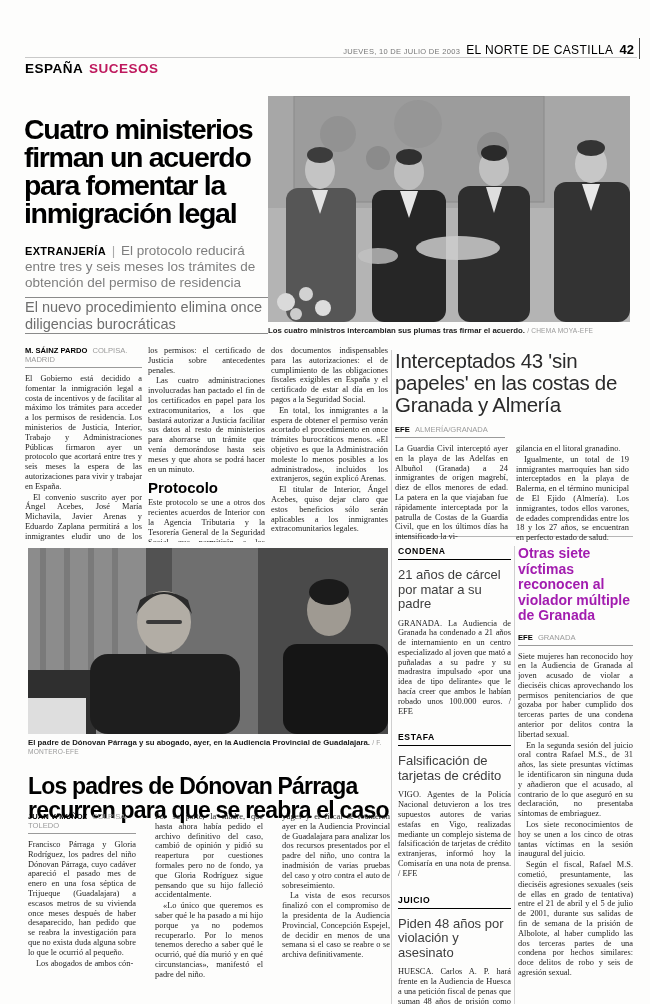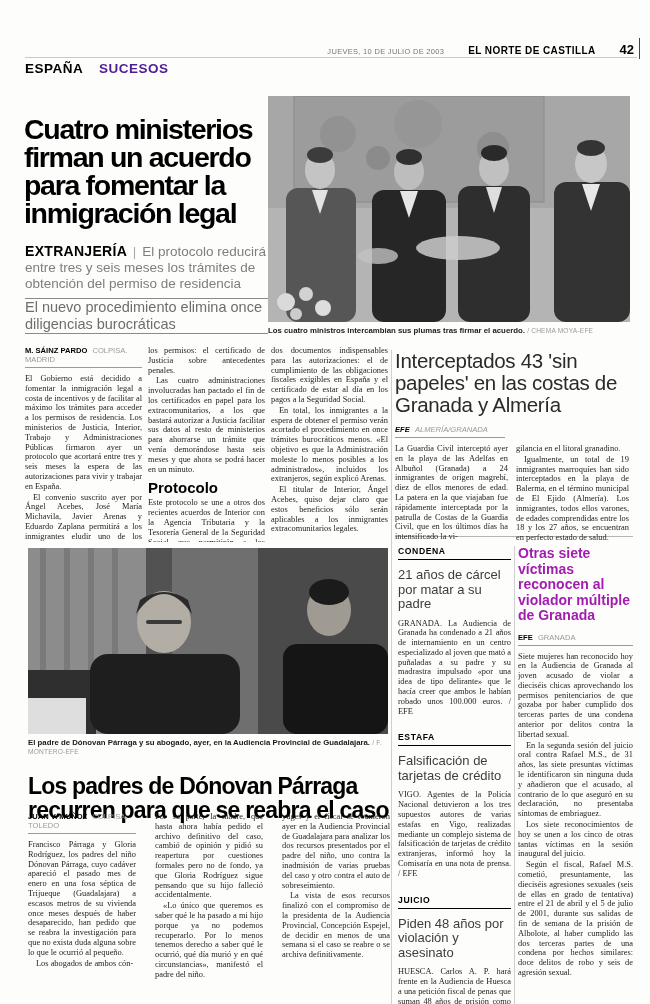--- a/index.html
+++ b/index.html
@@ -1,33 +1,33 @@
 <!DOCTYPE html>
 <html><head>
 <meta charset="utf-8">
 <style>
   html,body{margin:0;padding:0;background:#e9e9e9;}
   .page{position:relative;width:650px;height:1004px;margin:0 auto;background:#fdfdfc;
         font-family:"Liberation Sans",sans-serif;overflow:hidden;color:#111;}
   
-  .hdr-line{position:absolute;top:42px;right:16px;display:flex;align-items:baseline;gap:24px;text-align:center;}
+  .hdr-line{position:absolute;top:42px;right:16px;display:flex;align-items:baseline;gap:6px;text-align:center;}
   .hdr-date{font-size:7.5px;color:#777;letter-spacing:.3px;}
-  .hdr-masthead{font-size:10px;font-weight:bold;color:#000;letter-spacing:.4px;}
+  .hdr-masthead{font-size:12px;font-weight:normal;color:#000;letter-spacing:.4px;}
   .hdr-page{font-size:13px;font-weight:bold;color:#000;}
   .hdr-vbar{position:absolute;top:38px;right:10px;width:1px;height:21px;background:#444;}
   .hdr-rule{position:absolute;top:57px;left:25px;width:612px;height:1px;background:#c9c9c9;}
   .section-strip{position:absolute;top:61px;left:25px;font-size:13.5px;font-weight:bold;letter-spacing:.5px;}
   .section-name{color:#000;}
-  .subsection-name{color:#4c1d95;margin-left:12px;}
+  .subsection-name{color:#be185d;margin-left:2px;}
   
   .lead-headline{position:absolute;left:24px;top:96px;width:248px;font-size:28.5px;line-height:28px;
                  font-weight:bold;letter-spacing:-1.3px;color:#000;}
   .lead-kicker{position:absolute;left:25px;top:243px;width:243px;font-size:13.5px;line-height:16px;
                color:#7e7e7e;border-bottom:1px solid #8a8a8a;padding-bottom:6px;}
-  .kicker-label{font-size:14px;font-weight:bold;color:#000;letter-spacing:.3px;}
+  .kicker-label{font-size:11px;font-weight:bold;color:#000;letter-spacing:.3px;}
   .kicker-sep{color:#aaa;margin:0 2px;}
   .lead-deck{position:absolute;left:25px;top:299px;width:243px;font-size:14.5px;line-height:17px;
              color:#6e6e6e;border-bottom:1px solid #8a8a8a;padding-bottom:0;}
   
   .photo-main{position:absolute;left:268px;top:96px;width:362px;height:226px;overflow:hidden;}
   .photo-don{position:absolute;left:28px;top:548px;width:360px;height:186px;overflow:hidden;}
   .photo-main svg,.photo-don svg{display:block;width:100%;height:100%;}
   .caption{position:absolute;font-size:7.8px;font-weight:bold;color:#1a1a1a;}
   .caption .credit{font-weight:normal;font-size:6.6px;color:#9a9a9a;letter-spacing:.2px;}
   .cap-main{left:268px;top:326px;width:362px;}
@@ -42,21 +42,21 @@
   .don-cols{left:28px;top:812px;width:362px;height:192px;gap:19px;}
   .col{width:117px;overflow:hidden;}
   .bodytext p{margin:0;font-family:"Liberation Serif",serif;font-size:8.4px;line-height:9.8px;
               text-align:justify;color:#1d1d1d;}
   .bodytext p + p{text-indent:8px;margin-top:1px;}
   .subhead{font-size:15px;font-weight:bold;color:#000;margin:5px 0 2px;font-family:Liberation Sans, sans-serif;}
   
   .pateras{position:absolute;left:395px;top:350px;width:238px;}
   .pateras h2{margin:0 0 9px;font-size:20.5px;line-height:22px;font-weight:normal;
               color:#2a2a2a;letter-spacing:-.3px;}
-  .pateras .byline{width:110px;font-style:italic;}
+  .pateras .byline{width:110px;}
   .pateras-cols{display:flex;gap:8px;}
   .pateras-col{width:113px;overflow:hidden;height:102px;}
   
   .vrule1{position:absolute;left:391px;top:350px;width:1px;height:654px;background:#cfcfcf;}
   .vrule2{position:absolute;left:514px;top:546px;width:1px;height:458px;background:#cfcfcf;}
   .hrule-right{position:absolute;left:395px;top:536px;width:238px;height:1px;background:#b5b5b5;}
   
   .briefs{position:absolute;left:398px;top:546px;width:113px;}
   .brief{margin-bottom:16px;}
   .brief-kick{font-size:8.6px;font-weight:bold;letter-spacing:.6px;color:#000;

